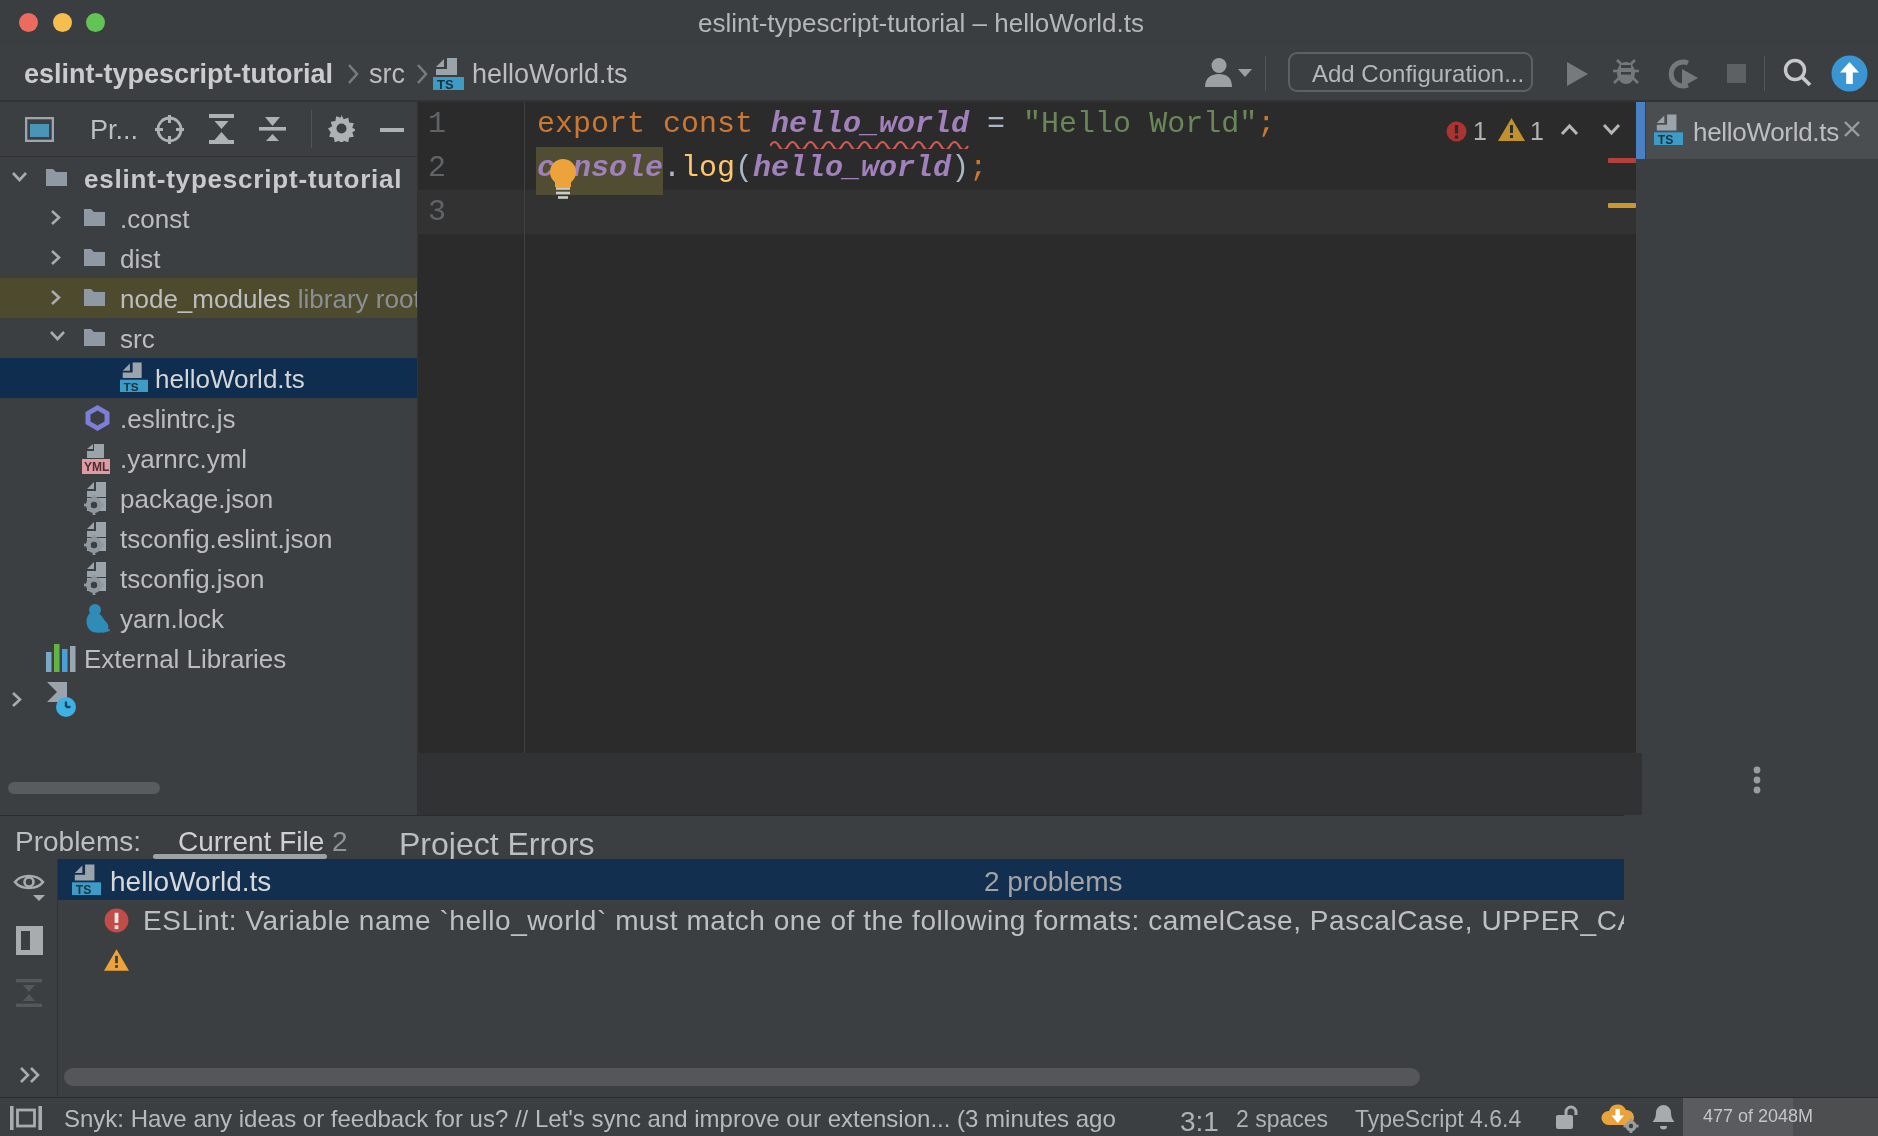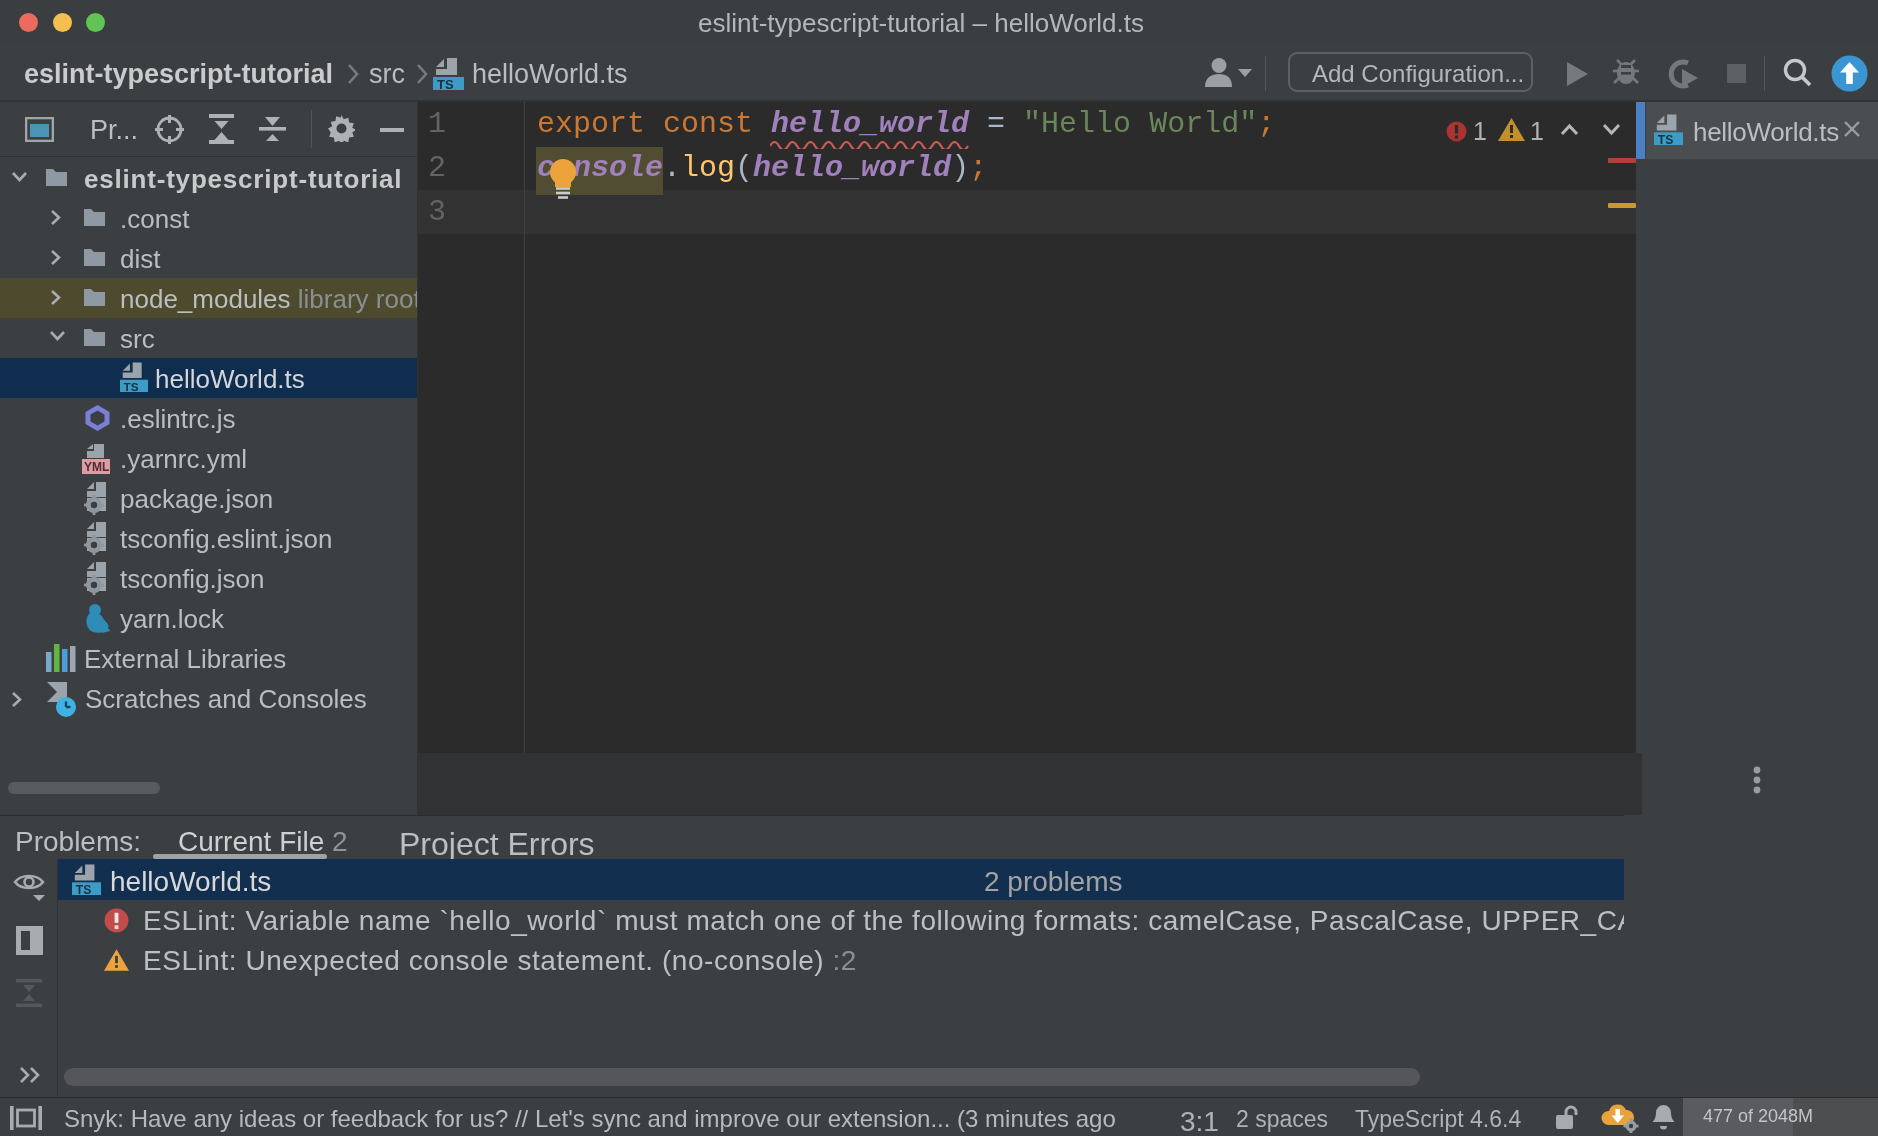--- a/index.html
+++ b/index.html
@@ -237,21 +237,20 @@
         <polyline points="2,2 9,8.5 2,15" fill="none" stroke="#a9acae" stroke-width="2.6"></polyline>
       </svg>
   <svg class="abs" style="left:45px;top:580px;" width="32" height="36" viewBox="0 0 32 36">
     <path fill="#9aa4ad" d="M2 0 H22 V20 H2 Z"></path>
     <path fill="#3c3f41" d="M2 0 L12 10 L2 20 Z"></path>
     <circle cx="21" cy="25" r="10" fill="#3fb1e3"></circle>
     <circle cx="21" cy="25" r="8" fill="#3fb1e3" stroke="#fff" stroke-width="0"></circle>
     <line x1="21" y1="25" x2="21" y2="19.5" stroke="#17455c" stroke-width="2.4"></line>
     <line x1="21" y1="25" x2="25.5" y2="25" stroke="#17455c" stroke-width="2.4"></line>
   </svg>
-  <div class="abs ui" style="left:85px;top:582px;">Scratches and Consoles</div>
 
   <div class="abs" style="left:8px;top:680px;width:152px;height:12px;border-radius:6px;background:#595c5e;"></div>
 </div>
 
 <div class="abs" style="left:418px;top:102px;width:1218px;height:651px;background:#2b2b2b;"></div>
 <div class="abs" style="left:418px;top:190px;width:1218px;height:44px;background:#323232;"></div>
 <div class="abs" style="left:524px;top:102px;width:1px;height:651px;background:#3f4143;"></div>
 
 <div class="abs mono" style="left:410px;top:102px;width:36px;height:44px;line-height:44px;text-align:right;color:#616467;">1</div>
 <div class="abs mono" style="left:410px;top:146px;width:36px;height:44px;line-height:44px;text-align:right;color:#616467;">2</div>
@@ -366,21 +365,20 @@
     <rect x="8.9" y="4" width="3.2" height="8.5" fill="#e8e8e8"></rect>
     <rect x="8.9" y="14.5" width="3.2" height="3.2" fill="#dedede"></rect>
   </svg>
   <div class="abs ui" style="left:143px;top:89px;font-size:28px;letter-spacing:0.55px;color:#bdc0c2;">ESLint: Variable name `hello_world` must match one of the following formats: camelCase, PascalCase, UPPER_CASE (@typescript-eslint/</div>
 
   <svg class="abs" style="left:104px;top:133px;" width="25" height="22" viewBox="0 0 27 23">
     <polygon points="13.5,0 27,23 0,23" fill="#eda33b"></polygon>
     <rect x="12" y="7" width="3" height="8" fill="#3c3f41"></rect>
     <rect x="12" y="17" width="3" height="3" fill="#3c3f41"></rect>
   </svg>
-  <div class="abs ui" style="left:143px;top:129px;font-size:28px;letter-spacing:0.55px;color:#bdc0c2;">ESLint: Unexpected console statement. (no-console) <span style="color:#8a9096;">:2</span></div>
 
   <div class="abs" style="left:64px;top:252px;width:1356px;height:18px;border-radius:9px;background:#54565a;"></div>
 </div>
 
 <div id="status" class="abs" style="left:0;top:1097px;width:1878px;height:39px;background:#3c3f41;border-top:1px solid #282a2b;box-sizing:border-box;overflow:hidden;">
   <svg class="abs" style="left:10px;top:8px;" width="32" height="24" viewBox="0 0 32 24">
     <rect x="0" y="0" width="3.6" height="24" fill="#a9acae"></rect>
     <rect x="28.4" y="0" width="3.6" height="24" fill="#a9acae"></rect>
     <rect x="7.5" y="4" width="17" height="16" fill="none" stroke="#a9acae" stroke-width="2.8"></rect>
   </svg>

